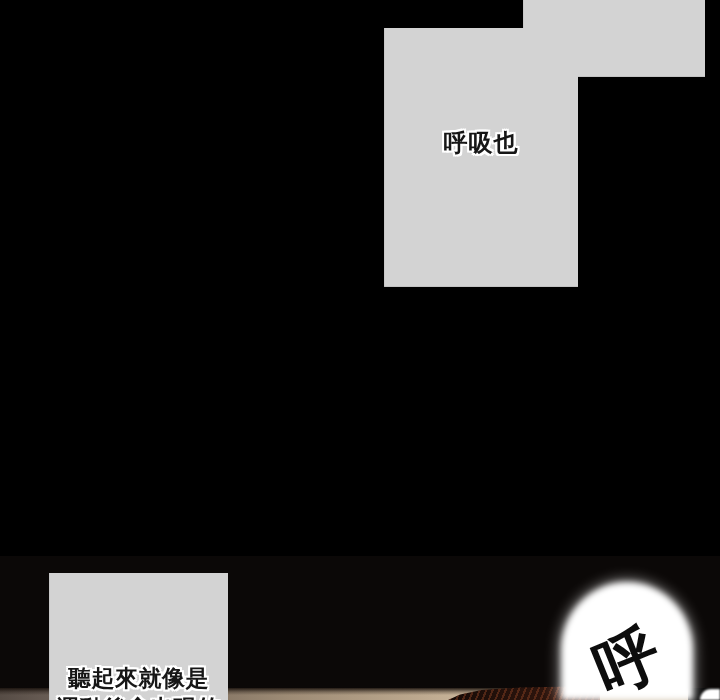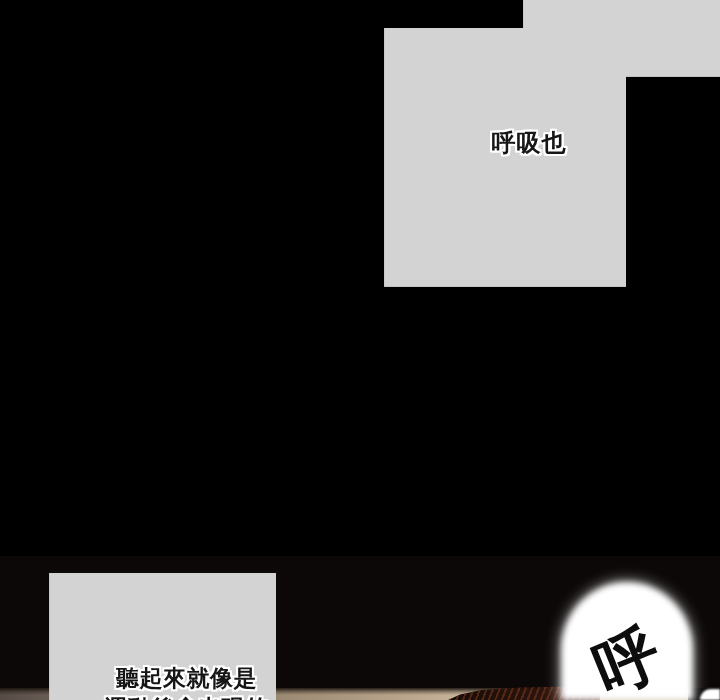--- a/index.html
+++ b/index.html
@@ -28,21 +28,20 @@
     position:absolute;left:448px;top:686px;width:152px;height:14px;z-index:2;
     background:
       repeating-linear-gradient(112deg, rgba(122,58,32,.55) 0 2px, rgba(0,0,0,0) 2px 6px),
       linear-gradient(100deg,#150b07 0%,#2a130c 55%,#3a1a10 100%);
     clip-path:polygon(0% 100%, 8% 60%, 22% 28%, 48% 10%, 100% 0%, 100% 100%);
   }
   
   .panel{
     position:absolute;background:#d3d3d3;z-index:3;
     box-shadow:inset 0 -1px 0 rgba(0,0,0,.08), inset 1px 0 0 rgba(0,0,0,.05);
-    padding-left:48px;
   }
   .panel-a{left:523px;top:0;width:182px;height:77px;}
   .panel-b{left:384px;top:28px;width:194px;height:259px;}
   .panel-c{left:49px;top:573px;width:179px;height:149px;overflow:hidden;}
   
   .speech{
     color:#161616;font-weight:bold;text-align:center;letter-spacing:1px;
     font-size:24px;line-height:29px;
     text-shadow:
       -2px -2px 0 #fff, 2px -2px 0 #fff, -2px 2px 0 #fff, 2px 2px 0 #fff,

